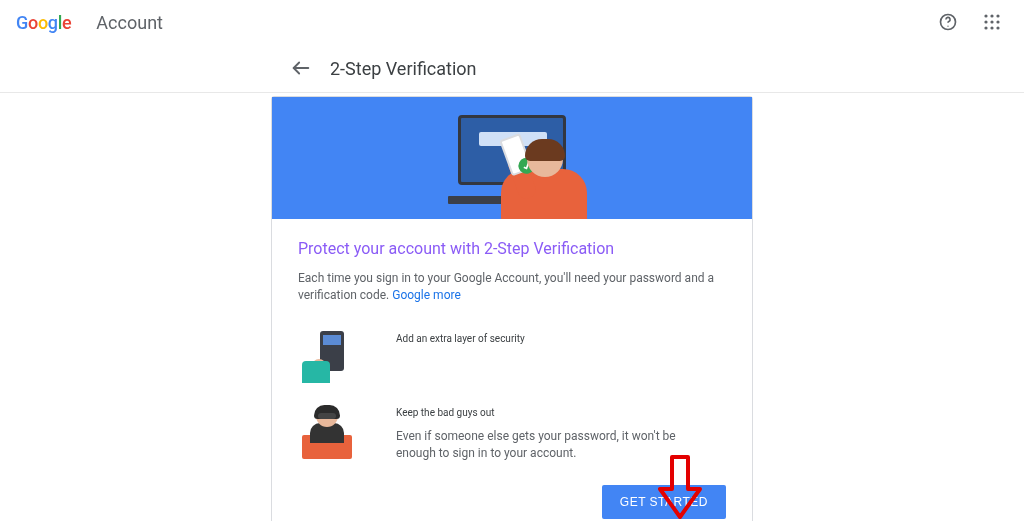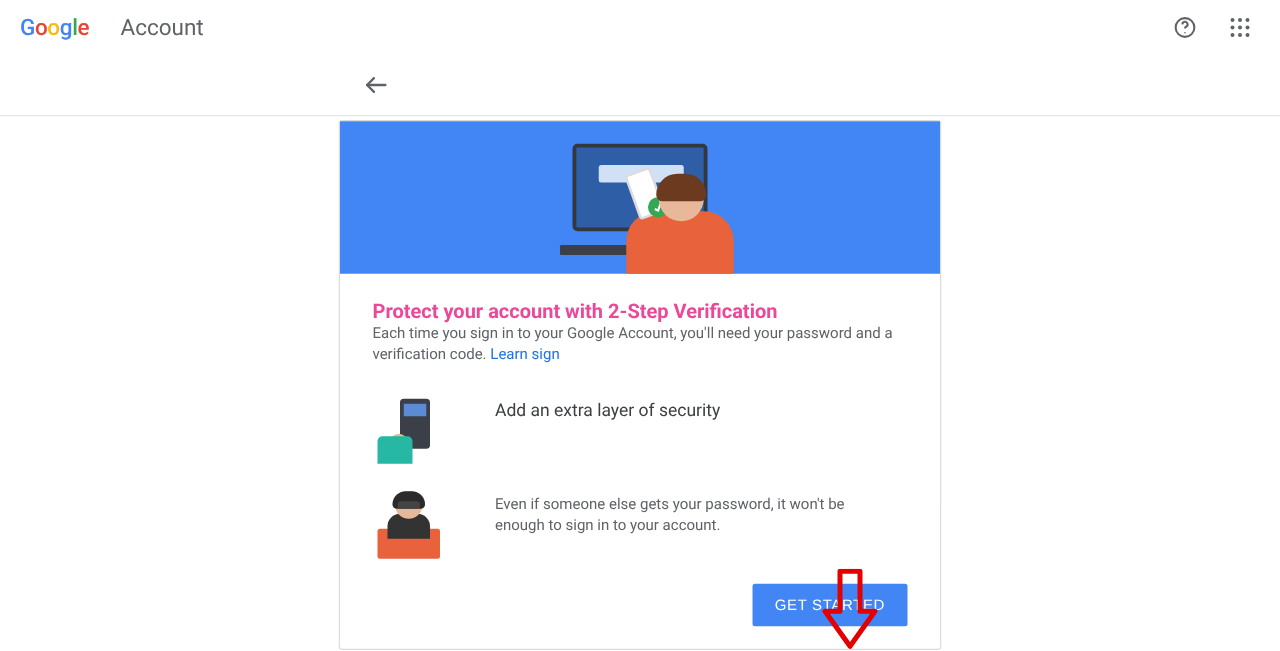--- a/index.html
+++ b/index.html
@@ -36,29 +36,29 @@
   .person{position:absolute; left:235px; top:44px; width:110px;}
   .head{width:36px; height:36px; background:#e8b89b; border-radius:50%; position:absolute; left:20px; top:0;}
   .hair{width:40px; height:22px; background:#6b3a1f; border-radius:20px 20px 6px 6px; position:absolute; left:18px; top:-2px;}
   .body{width:86px; height:60px; background:#e8623c; border-radius:24px 24px 0 0; position:absolute; left:-6px; top:28px;}
   .arm{width:18px; height:44px; background:#e8623c; position:absolute; left:6px; top:14px; transform:rotate(-20deg); border-radius:8px;}
   .hand{width:14px; height:14px; background:#e8b89b; border-radius:50%; position:absolute; left:6px; top:4px;}
   .phone{width:22px; height:38px; background:#fff; border:2px solid #dadce0; border-radius:3px; position:absolute; left:0px; top:-20px;}
   .phone-check{width:16px; height:16px; background:#34A853; border-radius:50%; position:absolute; right:-5px; bottom:-5px; display:flex; align-items:center; justify-content:center;}
 
   .card-body { padding: 20px 26px 18px 26px; }
-  .card-heading { font-size: 16px; color: #ec4899; font-weight: 700; }
+  .card-heading { font-size: 16px; color: #8b5cf6; font-weight: 400; margin-bottom: 12px; }
   .card-desc { font-size: 12px; color: #5f6368; line-height: 1.45; }
   .learn-more { color: #1a73e8; cursor: pointer; }
 
   .features { padding: 8px 26px 0 26px; }
   .feature { display: flex; gap: 42px; margin-bottom: 22px; align-items:flex-start;}
   .feature-icon { width: 56px; height: 52px; flex-shrink:0; position:relative; }
   .feature-text { padding-top: 2px; }
-  .feature-title { font-size: 14px; color: #3c4043; margin-bottom: 10px; }
+  .feature-title { font-size: 10px; color: #3c4043; margin-bottom: 10px; }
   .feature-desc { font-size: 12px; color: #5f6368; line-height: 1.45; max-width: 290px; }
 
   .f1-arm{position:absolute; left:4px; bottom:0; width:28px; height:22px; background:#26b7a5; border-radius:4px 4px 0 0;}
   .f1-phone{position:absolute; left:22px; top:0; width:24px; height:40px; background:#3b3f48; border-radius:3px;}
   .f1-phone::after{content:""; position:absolute; left:3px; top:4px; width:18px; height:10px; background:#5b8bd4;}
   .f1-hand{position:absolute; left:14px; top:28px; width:14px; height:14px; background:#e8b89b; border-radius:50%;}
 
   .f2-head{position:absolute; left:18px; top:0; width:22px; height:22px; background:#e8b89b; border-radius:50%;}
   .f2-ski{position:absolute; left:16px; top:0; width:26px; height:14px; background:#2b2b2b; border-radius:12px 12px 4px 4px;}
   .f2-eyes{position:absolute; left:20px; top:8px; width:18px; height:6px; background:#444; border-radius:3px;}
@@ -109,20 +109,21 @@
   </div>
 </div>
 
 <div class="subheader">
   <div class="back-arrow">
     <svg width="22" height="22" viewBox="0 0 24 24" fill="none" stroke="#5f6368" stroke-width="2" stroke-linecap="round" stroke-linejoin="round">
         <line x1="20" y1="12" x2="4" y2="12"></line>
         <polyline points="10 18 4 12 10 6"></polyline>
       </svg>
   </div>
+  <div class="page-title">2-Step Verification</div>
 </div>
 
 <div class="divider"></div>
 
 <div class="card-wrap">
   <div class="card">
 
     <div class="hero">
       <div class="laptop">
         <div class="laptop-screen">
@@ -144,21 +145,21 @@
         </div>
         <div class="head"></div>
         <div class="hair"></div>
       </div>
     </div>
 
     <div class="card-body">
       <div class="card-heading">Protect your account with 2-Step Verification</div>
       <div class="card-desc">
         <span>Each time you sign in to your Google Account, you'll need your password and a verification code.</span>
-        <span class="learn-more">Learn sign</span>
+        <span class="learn-more">Google more</span>
       </div>
     </div>
 
     <div class="features">
       <div class="feature">
         <div class="feature-icon">
           <div class="f1-phone"></div>
             <div class="f1-hand"></div>
             <div class="f1-arm"></div>
         </div>
@@ -168,20 +169,21 @@
       </div>
       <div class="feature">
         <div class="feature-icon">
           <div class="f2-laptop"></div>
             <div class="f2-body"></div>
             <div class="f2-head"></div>
             <div class="f2-ski"></div>
             <div class="f2-eyes"></div>
         </div>
         <div class="feature-text">
+          <div class="feature-title">Keep the bad guys out</div>
           <div class="feature-desc">Even if someone else gets your password, it won't be enough to sign in to your account.</div>
         </div>
       </div>
     </div>
 
     <div class="actions">
       <button class="primary-btn">GET STARTED</button>
     </div>
 
     <svg class="annotation-arrow" width="48" height="66" viewBox="0 0 48 66">

